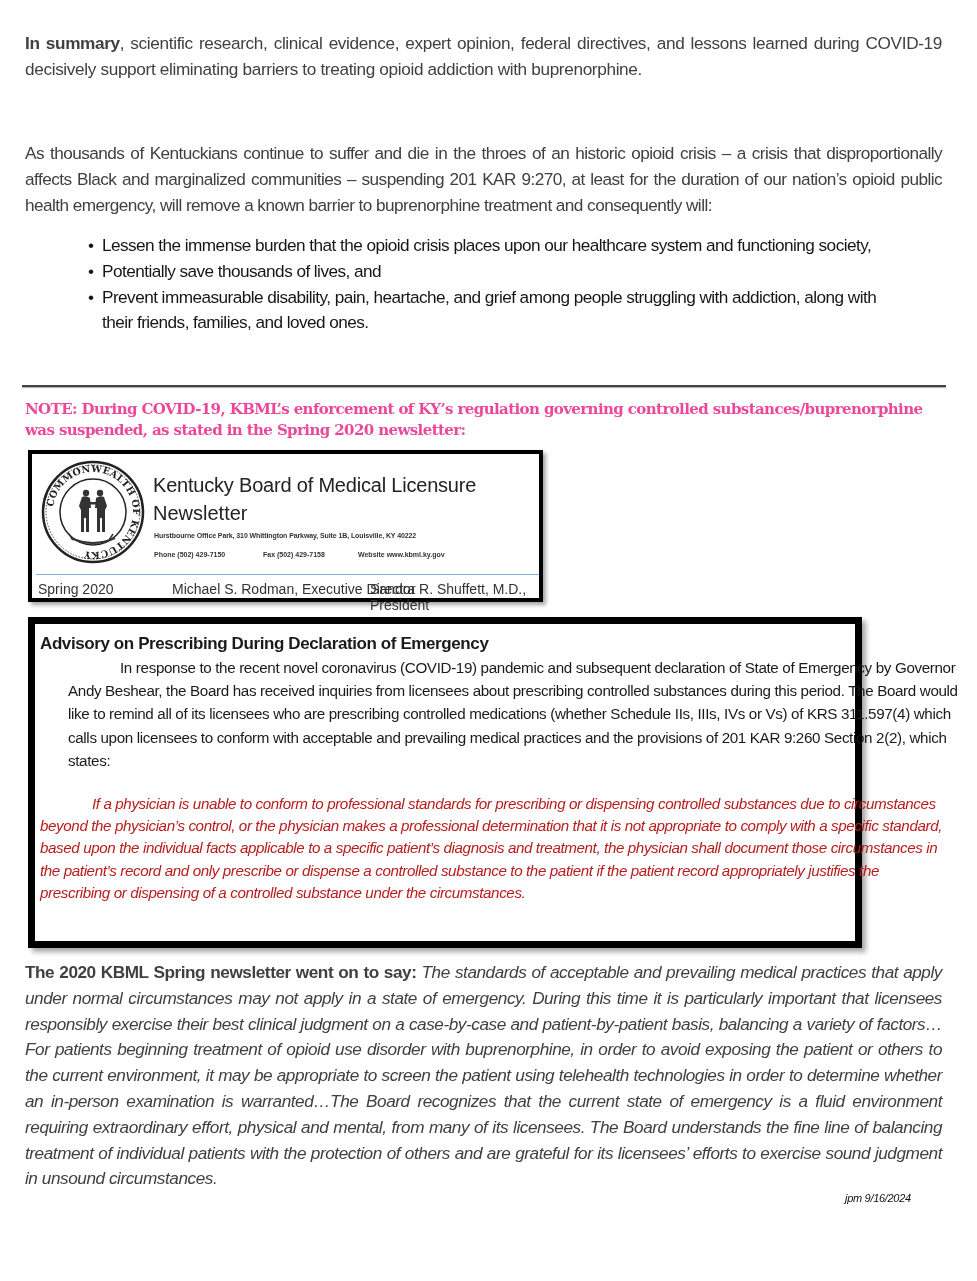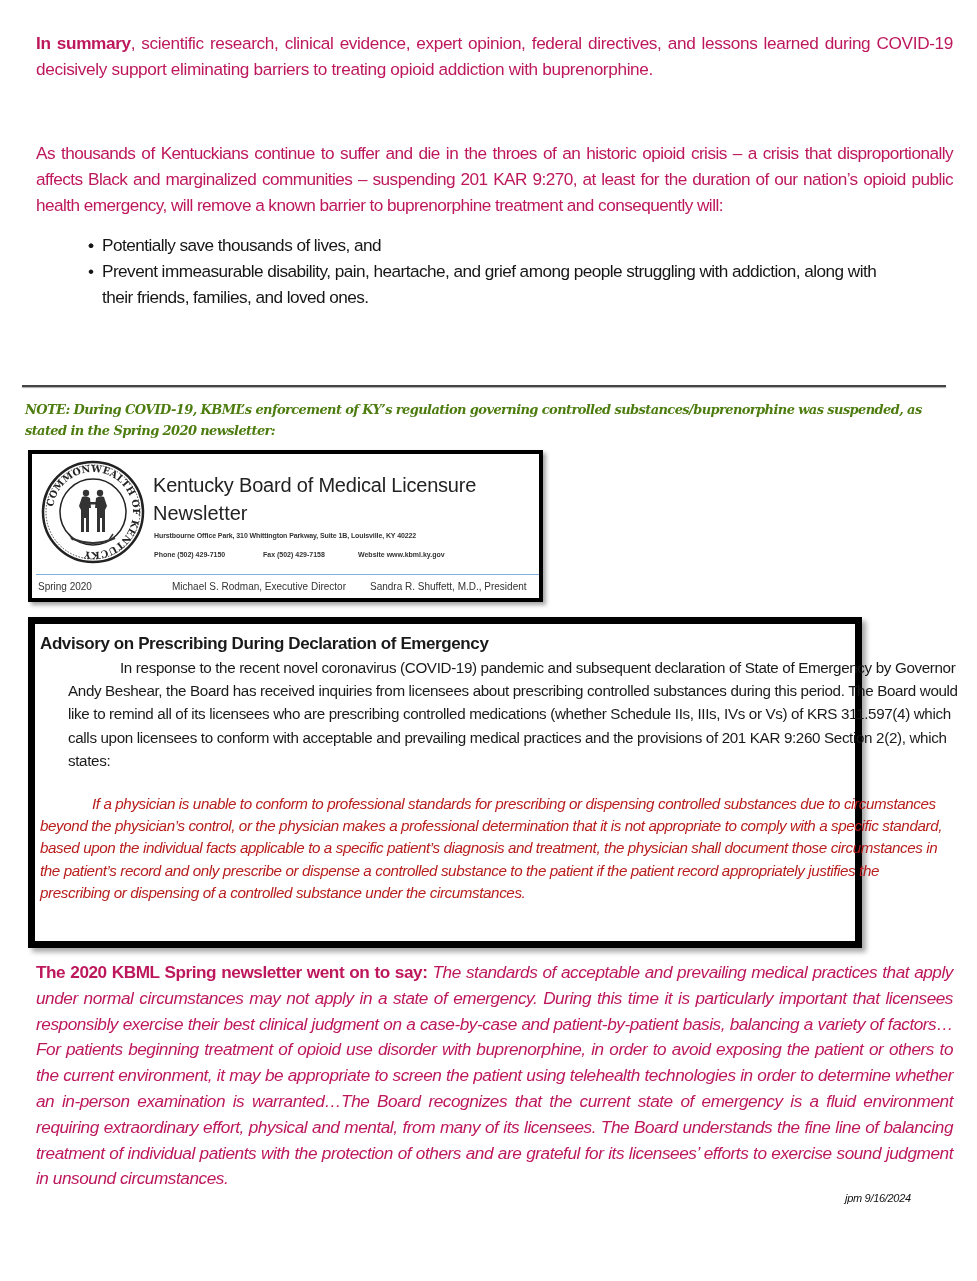--- a/index.html
+++ b/index.html
@@ -3,27 +3,27 @@
   <meta charset="utf-8">
   <style>
     * { box-sizing: border-box; margin: 0; padding: 0; }
     html, body { width: 977px; height: 1281px; background: #ffffff; overflow: hidden; }
     body { position: relative; color: #111; font-family: "Liberation Sans", sans-serif; }
 
     .calibri { font-family: "Liberation Sans", sans-serif; font-stretch: condensed; }
 
     .para {
       position: absolute;
-      left: 36px;
+      left: 25px;
       width: 917px;
       font-size: 17.2px;
       line-height: 25.8px;
       text-align: justify;
       letter-spacing: -0.35px;
-      color: #be185d;
+      color: #404040;
     }
     .para b { font-weight: bold; }
     #p-summary { top: 31px; }
     #p-thousands { top: 141px; letter-spacing: -0.55px; }
 
     .bullets {
       position: absolute;
       left: 88px;
       top: 233px;
       width: 800px;
@@ -46,25 +46,24 @@
       box-shadow: 0 1px 1px #aaa;
     }
 
     .note {
       position: absolute;
       left: 25px;
       top: 399px;
       width: 900px;
       font-family: "DejaVu Serif", serif;
       font-weight: bold;
-      font-size: 13px;
+      font-size: 15px;
       line-height: 21px;
       letter-spacing: -0.6px;
-      color: #4d7c0f;
-      font-style: italic;
+      color: #ec4899;
     }
 
     
     .nl-box {
       position: absolute;
       left: 28px;
       top: 450px;
       width: 515px;
       height: 152px;
       border: 4px solid #000;
@@ -122,21 +121,21 @@
       position: absolute;
       left: 4px;
       right: 0;
       top: 120px;
       height: 1px;
       background: #7fb0e0;
     }
     .nl-foot {
       position: absolute;
       top: 127px;
-      font-size: 10px;
+      font-size: 14px;
       color: #333;
     }
     .nl-foot.f1 { left: 6px; }
     .nl-foot.f2 { left: 140px; }
     .nl-foot.f3 { left: 338px; }
 
     
     .adv-box {
       position: absolute;
       left: 28px;
@@ -189,21 +188,21 @@
     }
   </style>
 </head>
 <body>
 
 <p class="para calibri" id="p-summary"><b>In summary</b><span>, scientific research, clinical evidence, expert opinion, federal directives, and lessons learned during COVID-19 decisively support eliminating barriers to treating opioid addiction with buprenorphine.</span></p>
 
 <p class="para calibri" id="p-thousands">As thousands of Kentuckians continue to suffer and die in the throes of an historic opioid crisis – a crisis that disproportionally affects Black and marginalized communities – suspending 201 KAR 9:270, at least for the duration of our nation’s opioid public health emergency, will remove a known barrier to buprenorphine treatment and consequently will:</p>
 
 <ul class="bullets calibri">
-  <li><span class="dot">•</span></li>
+  <li><span class="dot">•</span><span>Lessen the immense burden that the opioid crisis places upon our healthcare system and functioning society,</span></li>
   <li><span class="dot">•</span><span>Potentially save thousands of lives, and</span></li>
   <li><span class="dot">•</span><span>Prevent immeasurable disability, pain, heartache, and grief among people struggling with addiction, along with their friends, families, and loved ones.</span></li>
 </ul>
 
 <div class="rule"></div>
 
 <p class="note">NOTE: During COVID-19, KBML’s enforcement of KY’s regulation governing controlled substances/buprenorphine was suspended, as stated in the Spring 2020 newsletter:</p>
 
 <div class="nl-box">
   <svg class="seal" viewBox="0 0 104 104">

